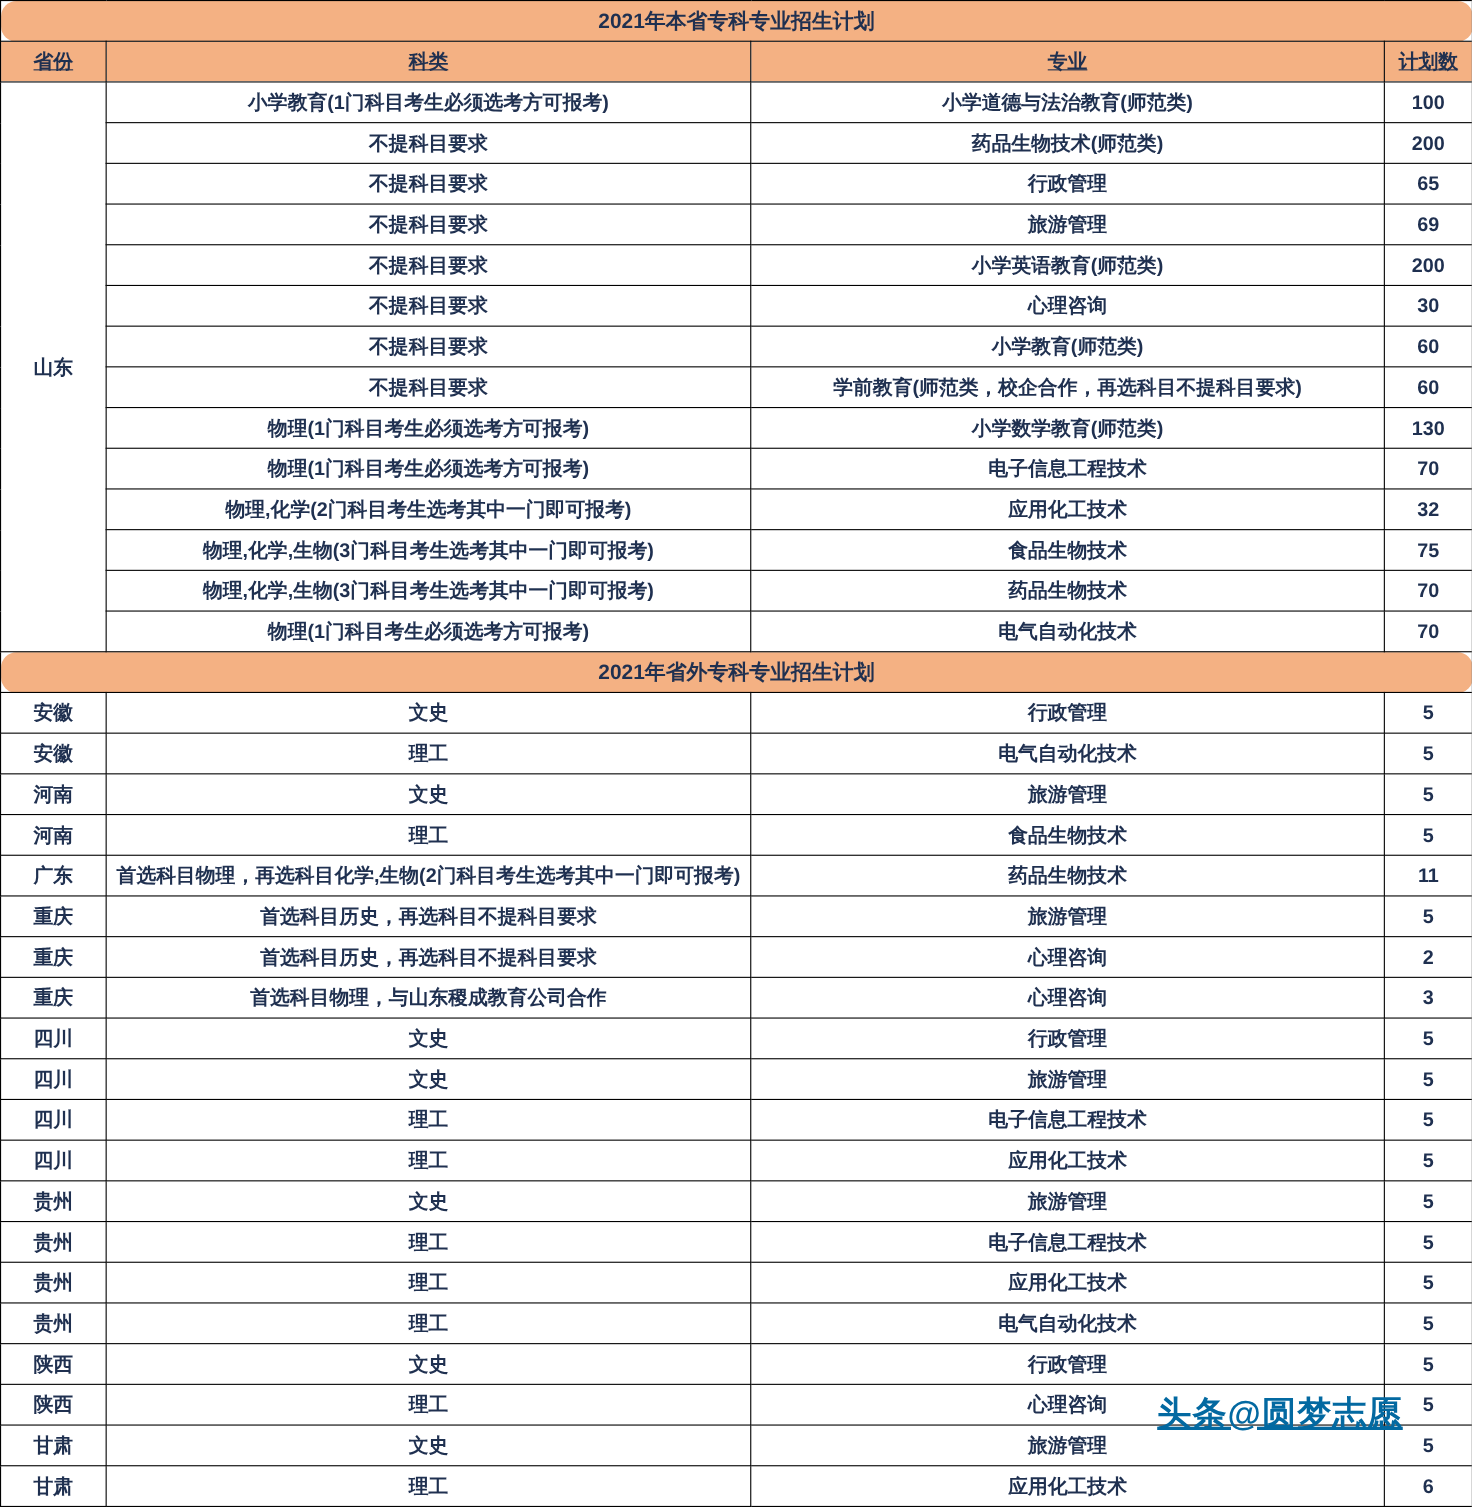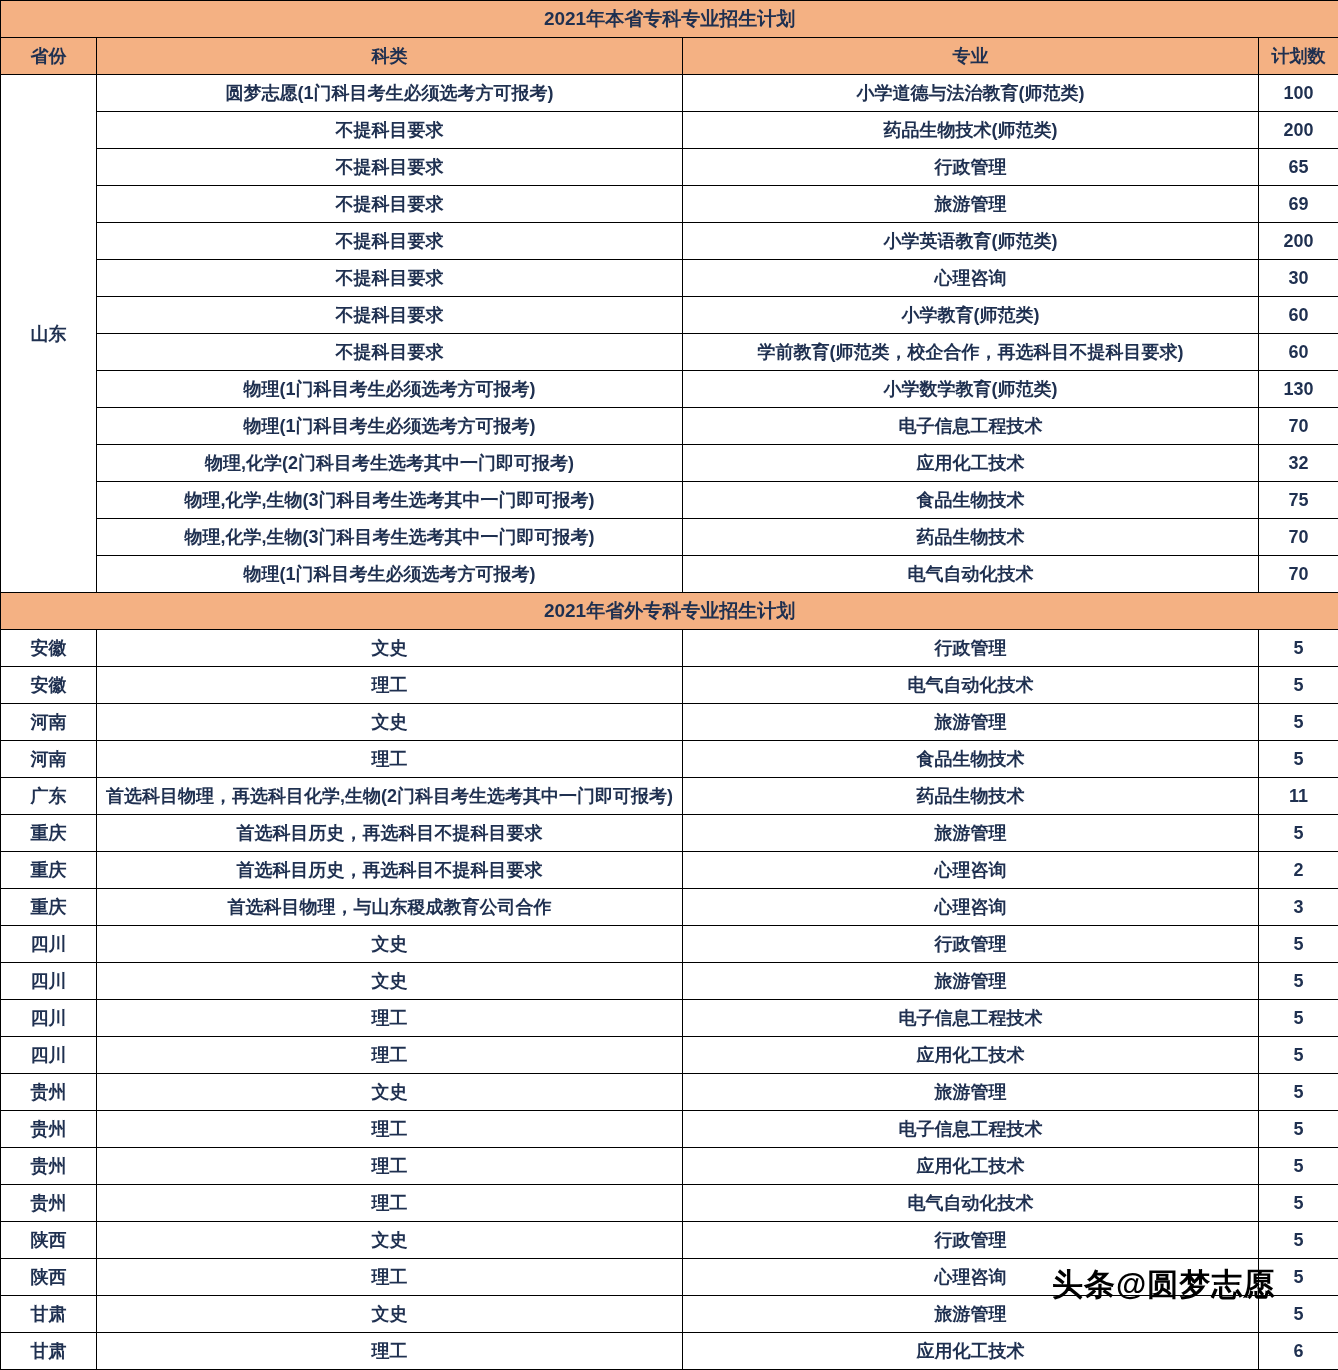--- a/index.html
+++ b/index.html
@@ -30,35 +30,38 @@
     text-align: center;
     vertical-align: middle;
     font-weight: bold;
     font-size: 18px;
     color: var(--text, #1F3050);
     white-space: nowrap;
     overflow: hidden;
   }
   th {
     background: var(--header-bg, #F4B183);
+    text-decoration: underline;
   }
   td.title {
     background: var(--header-bg, #F4B183);
     font-size: 19px;
+    border-radius: 14px;
   }
   .watermark {
     position: absolute;
     left: 1052px;
     top: 1264px;
     font-size: 31px;
     font-weight: bold;
-    color: #000000;
+    color: #0369a1;
     letter-spacing: 1px;
     white-space: nowrap;
     pointer-events: none;
+    text-decoration: underline;
   }
 </style>
 </head>
 <body>
 
 <table>
   <colgroup>
     <col class="c-province">
     <col class="c-subject">
     <col class="c-major">
@@ -71,21 +74,21 @@
     <tr>
       <th>省份</th>
       <th>科类</th>
       <th>专业</th>
       <th>计划数</th>
     </tr>
   </thead>
   <tbody id="sec1-body">
       <tr>
         <td rowspan="14">山东</td>
-        <td>圆梦志愿(1门科目考生必须选考方可报考)</td>
+        <td>小学教育(1门科目考生必须选考方可报考)</td>
         <td>小学道德与法治教育(师范类)</td>
         <td>100</td>
       </tr>
       <tr>
         <td>不提科目要求</td>
         <td>药品生物技术(师范类)</td>
         <td>200</td>
       </tr>
       <tr>
         <td>不提科目要求</td>

